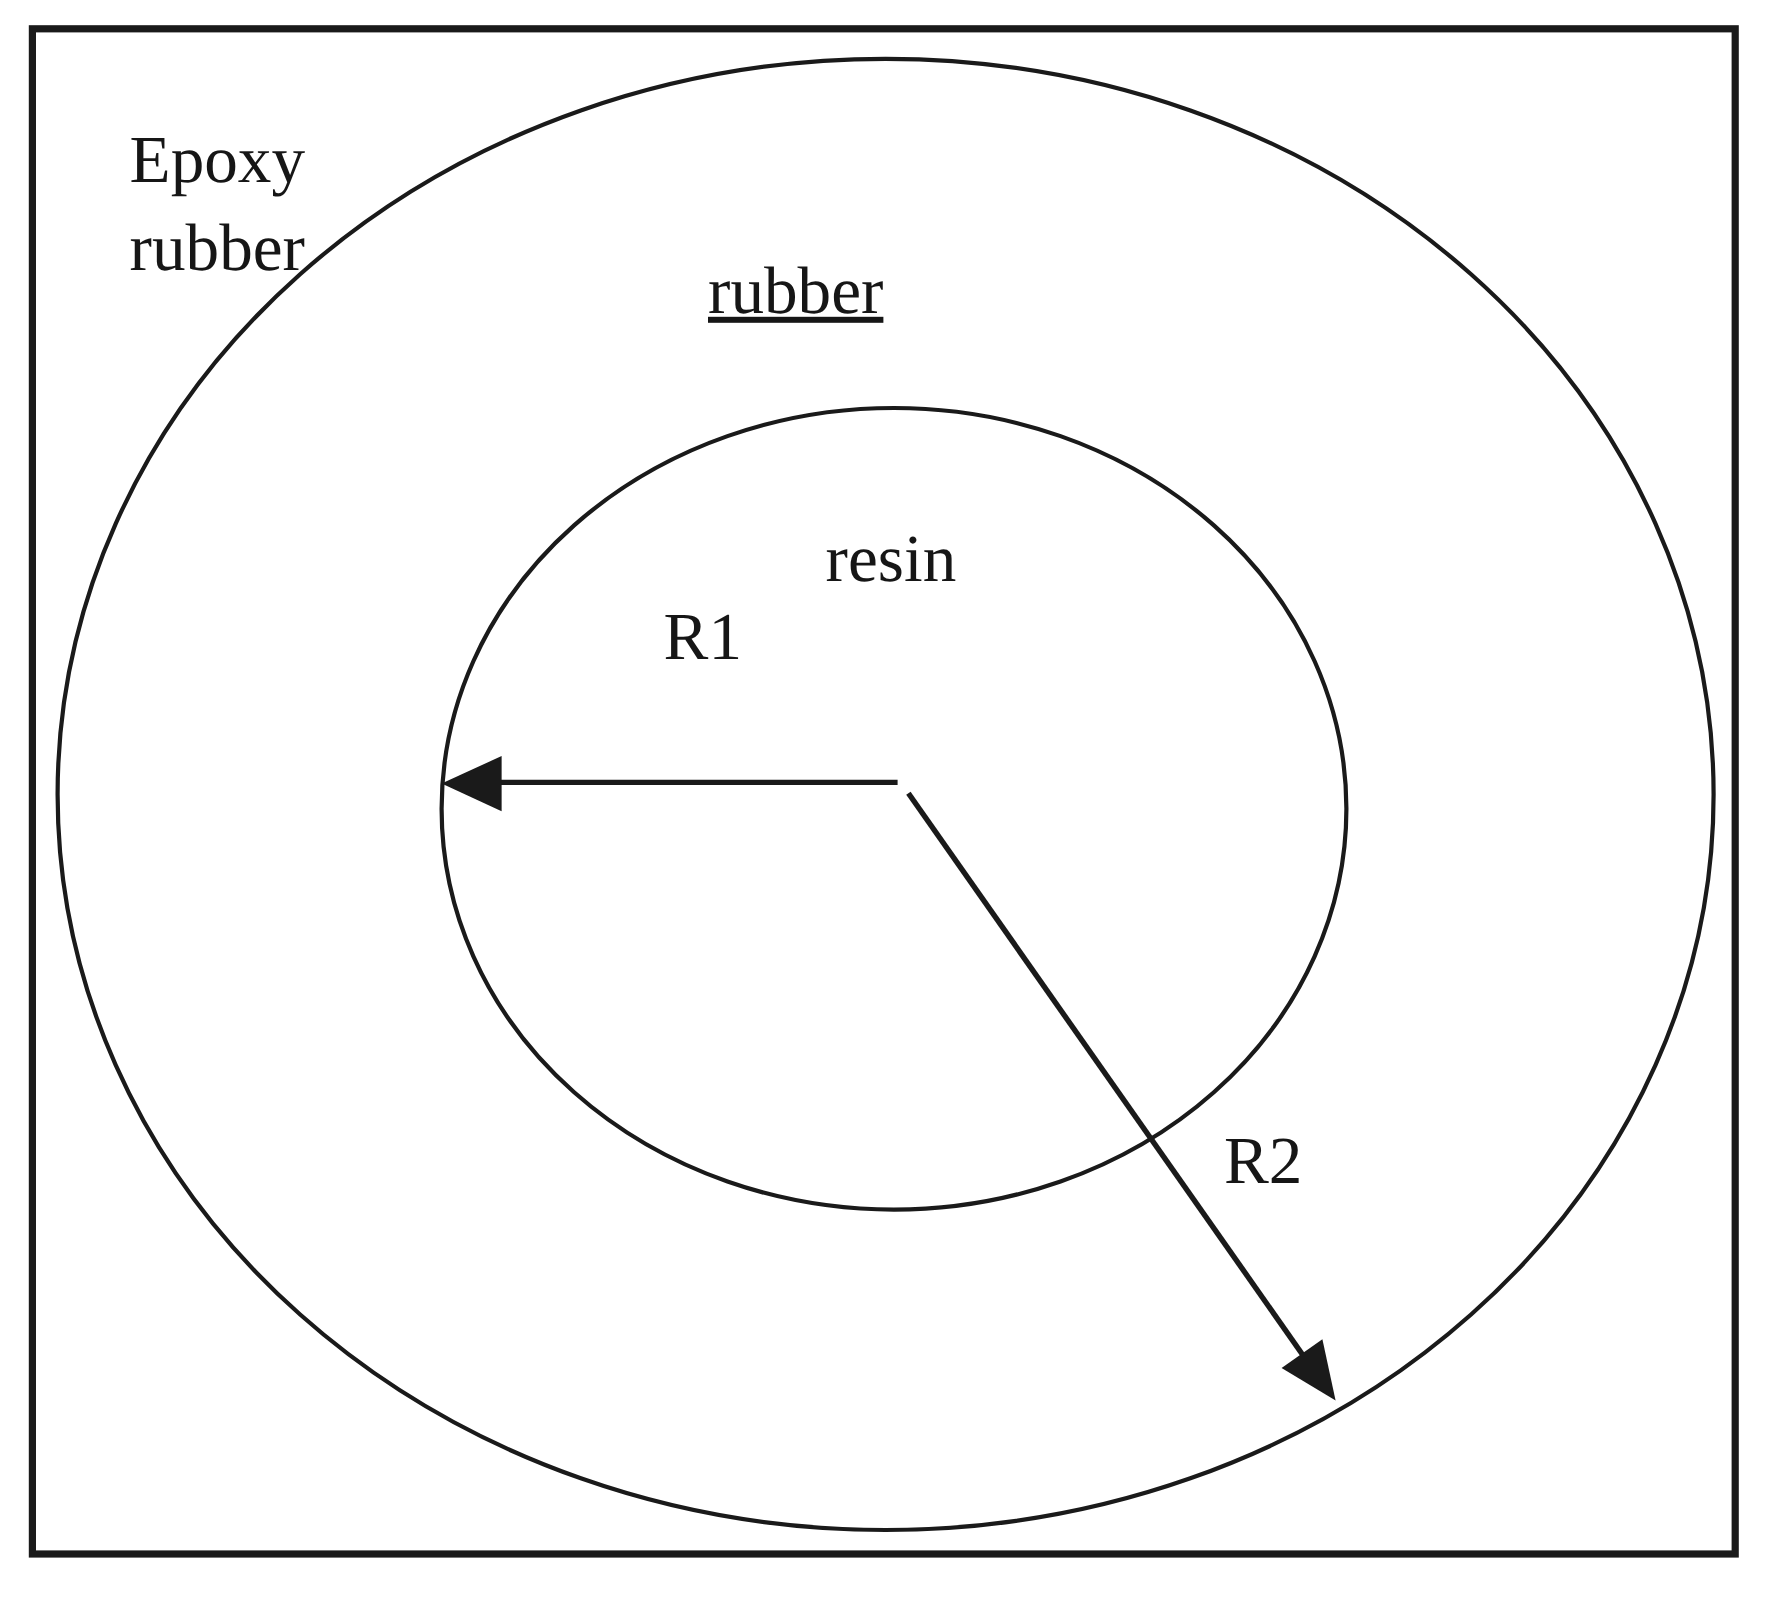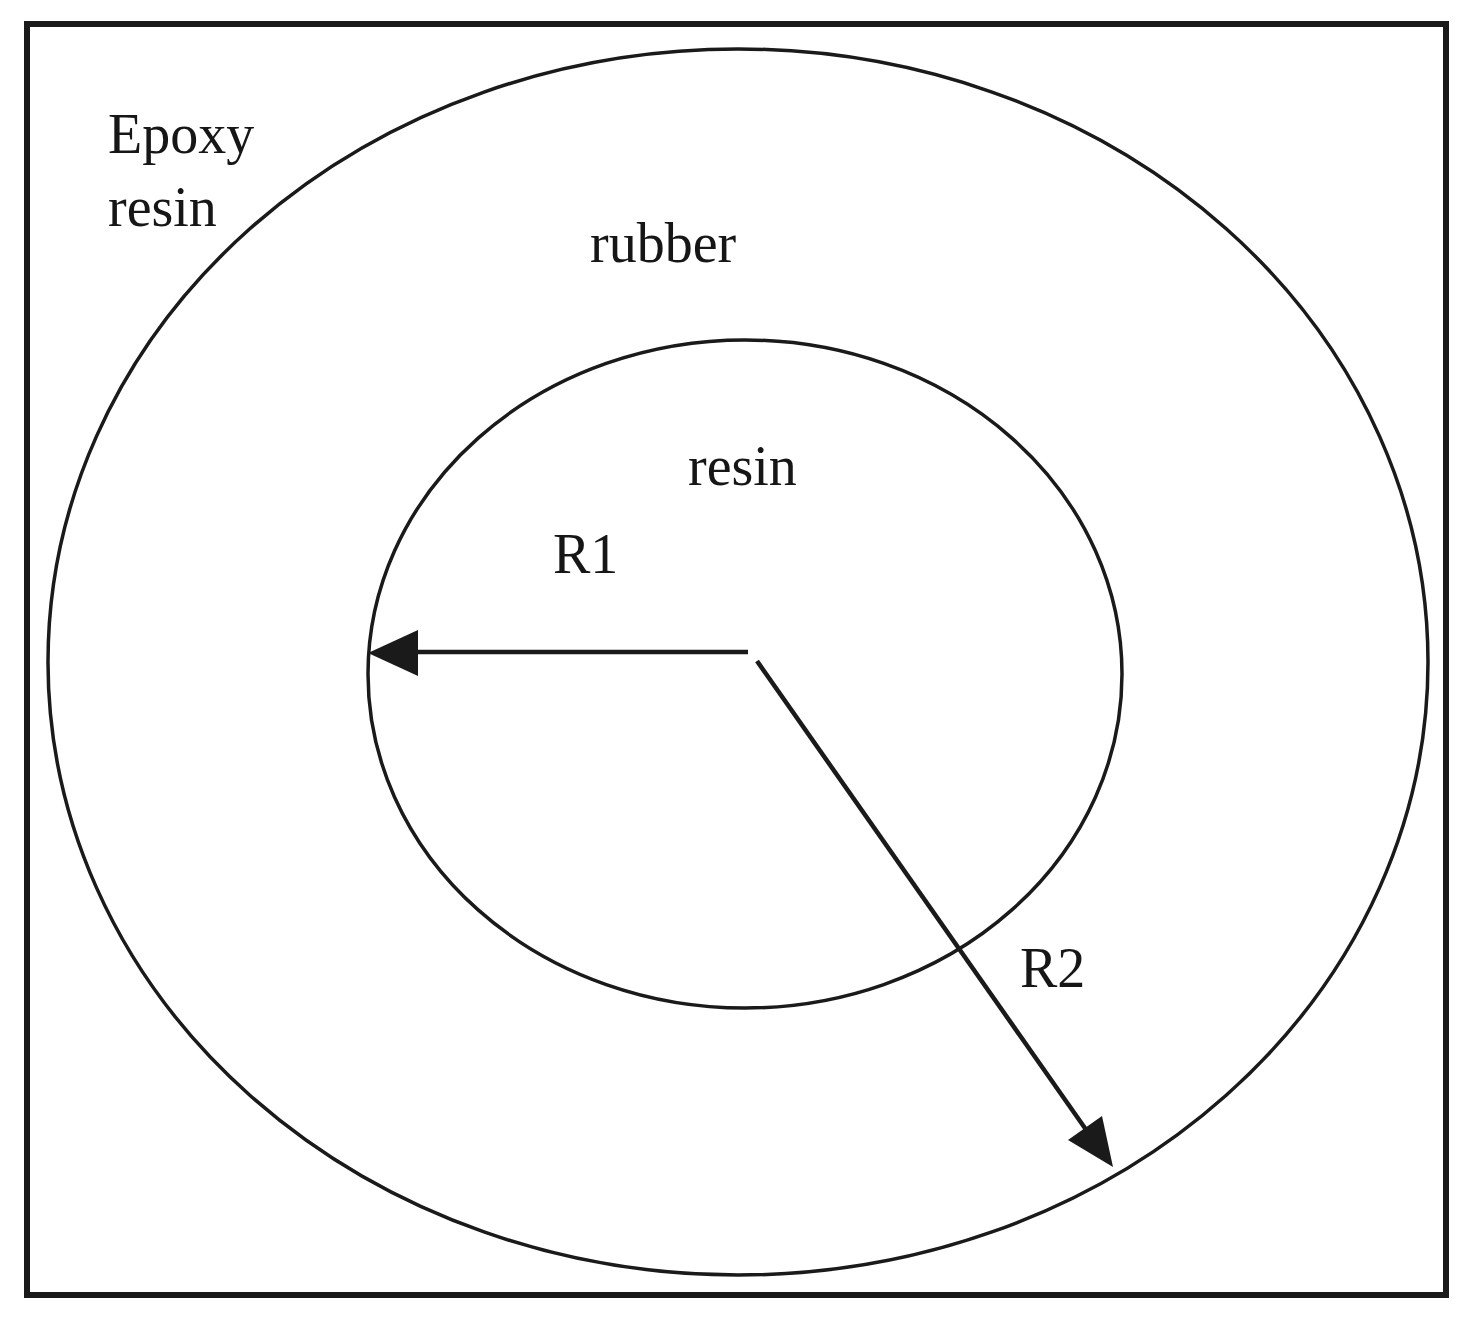--- a/index.html
+++ b/index.html
@@ -27,23 +27,23 @@
     color: #161616;
     font-size: 56px;
     line-height: 1.3;
     white-space: pre-line;
     letter-spacing: 0px;
   }
   .dlabel.wrap {
     white-space: normal;
   }
   #label-epoxy   { left: 108px;  top: 98px;  width: 210px; }
-  #label-rubber  { left: 590px;  top: 207px; }
+  #label-rubber  { left: 590px;  top: 207px; text-decoration: underline; }
   #label-lead    { left: 688px;  top: 430px; }
-  #label-r1      { left: 553px;  top: 518px; }
+  #label-r1      { left: 553px;  top: 495px; }
   #label-r2      { left: 1020px; top: 932px; }
 </style>
 </head>
 <body>
 
 <div class="diagram-canvas">
 
   <svg viewBox="0 0 1475 1332" aria-hidden="true">
 
     <rect x="27" y="24" width="1419" height="1271" fill="none" stroke="#1a1a1a" stroke-width="6"></rect>
@@ -52,21 +52,21 @@
 
     <ellipse cx="745" cy="674" rx="377" ry="334" fill="none" stroke="#1a1a1a" stroke-width="3.5"></ellipse>
 
     <line x1="748" y1="652" x2="405" y2="652" stroke="#1a1a1a" stroke-width="4.5"></line>
     <polygon points="368,653 418,630 418,676" fill="#1a1a1a"></polygon>
 
     <line x1="757" y1="661" x2="1094" y2="1141" stroke="#1a1a1a" stroke-width="4.5"></line>
     <polygon points="1113,1167 1068,1140 1102,1116" fill="#1a1a1a"></polygon>
   </svg>
 
-  <div class="dlabel wrap" id="label-epoxy">Epoxy resin</div>
+  <div class="dlabel wrap" id="label-epoxy">Epoxy rubber</div>
 
   <div class="dlabel" id="label-rubber">rubber</div>
 
   <div class="dlabel" id="label-lead">resin</div>
 
   <div class="dlabel" id="label-r1">R1</div>
 
   <div class="dlabel" id="label-r2">R2</div>
 
 </div>

